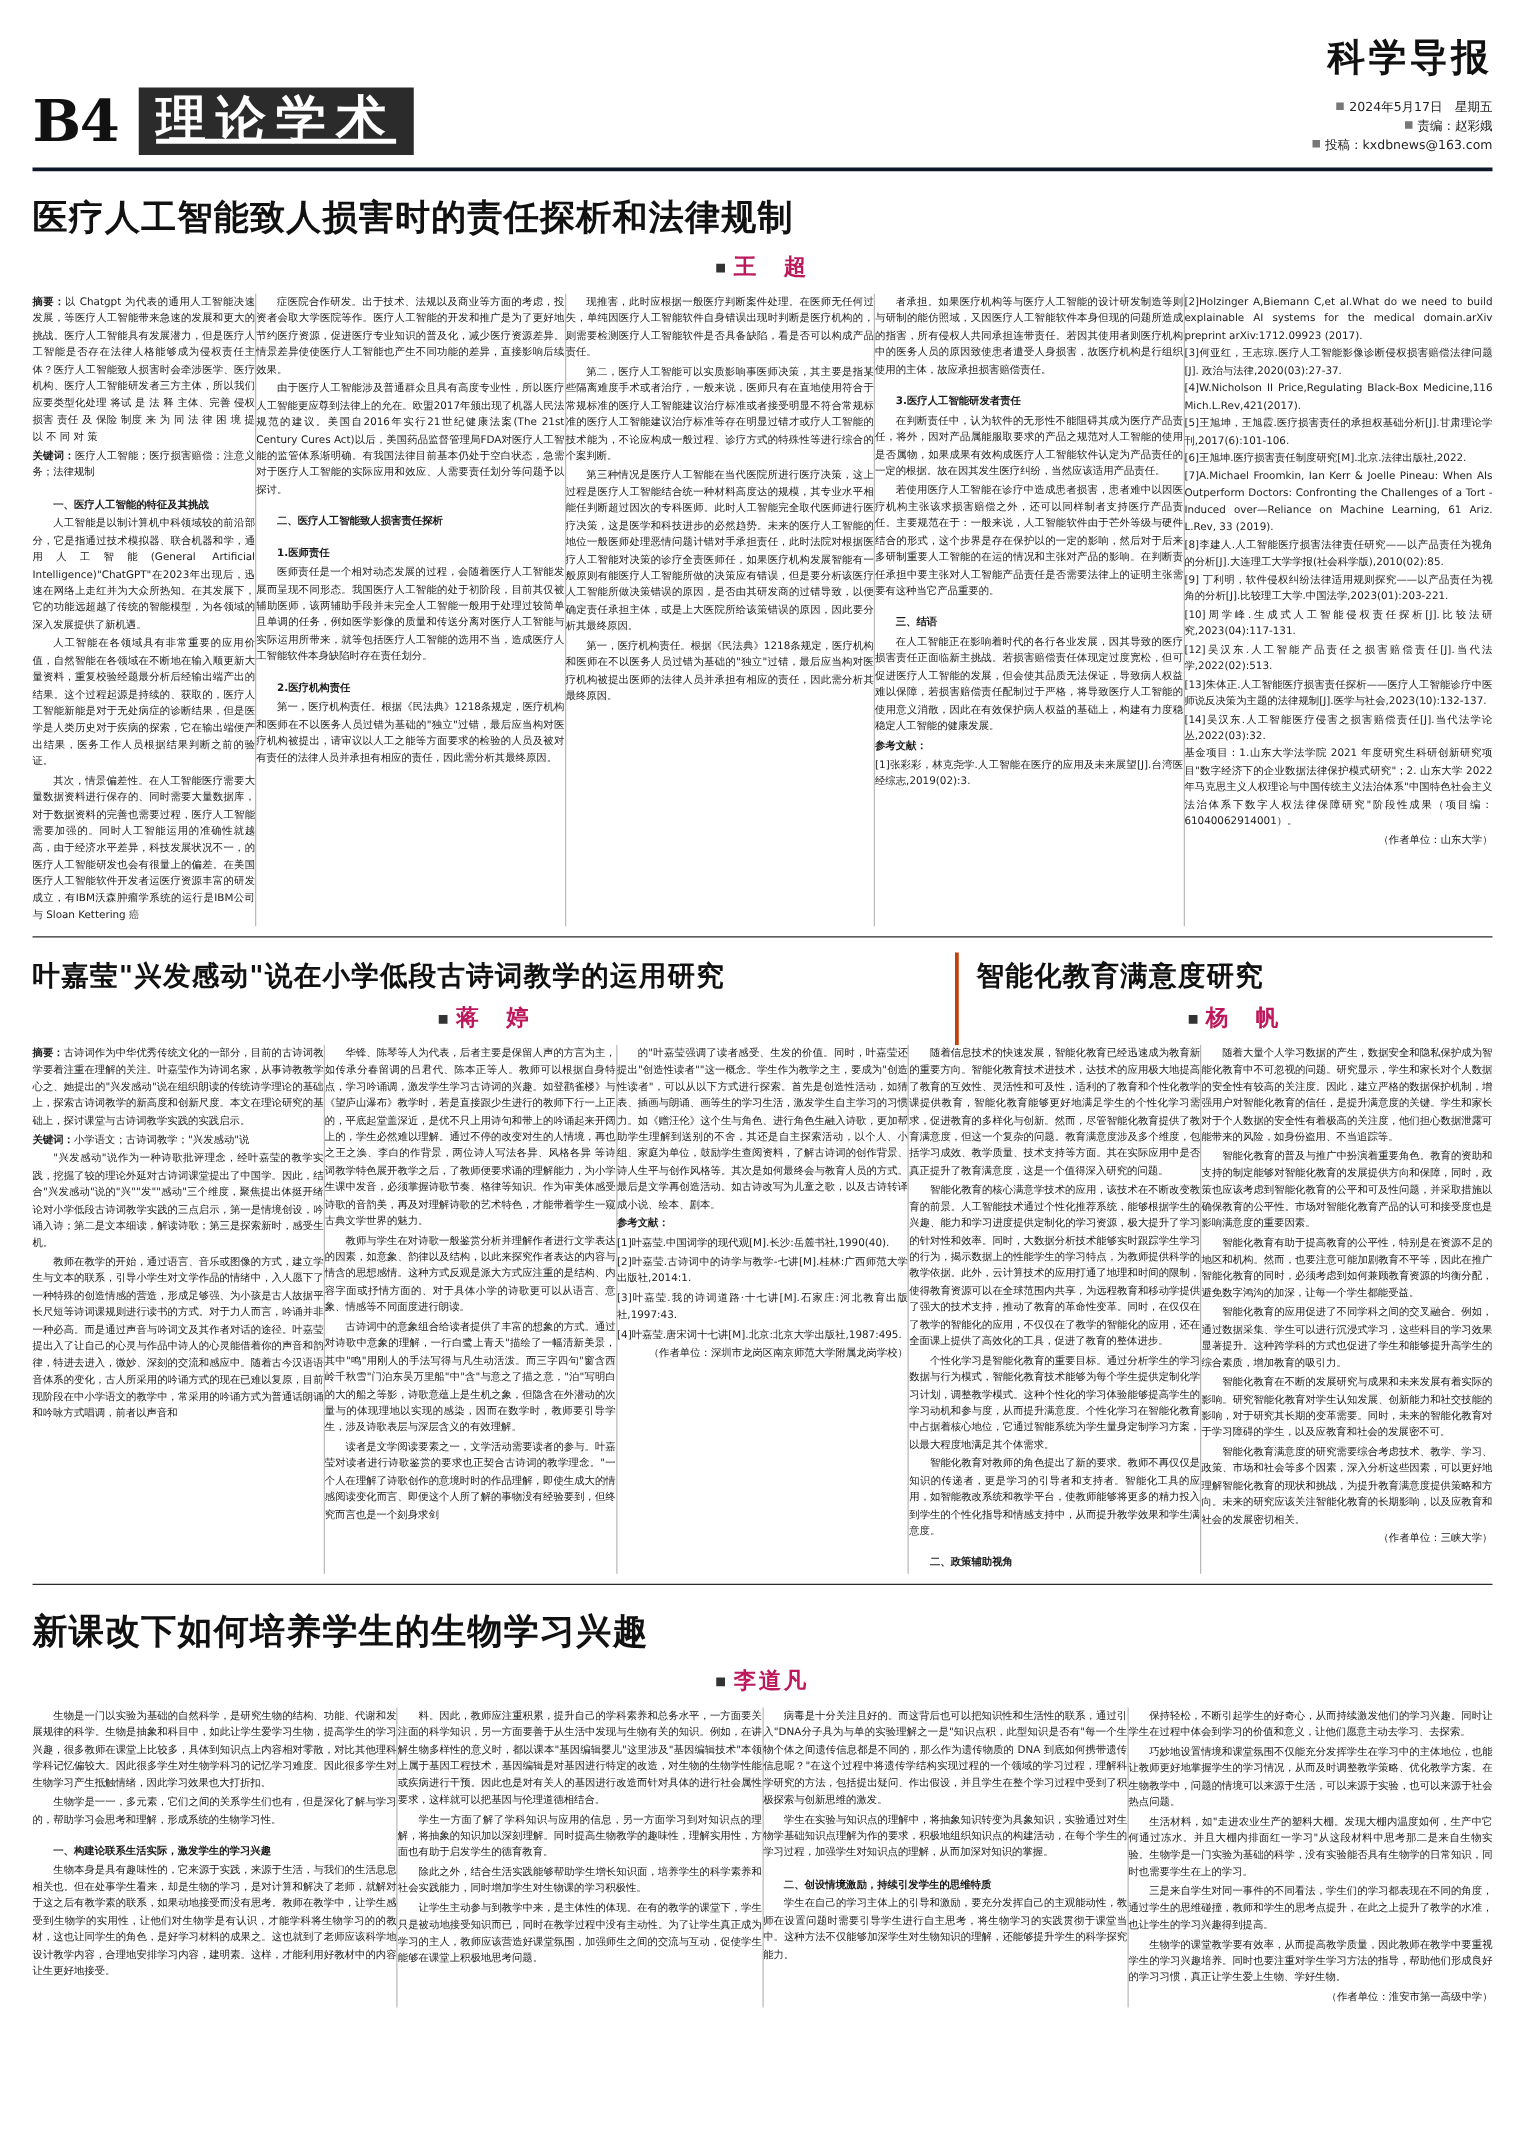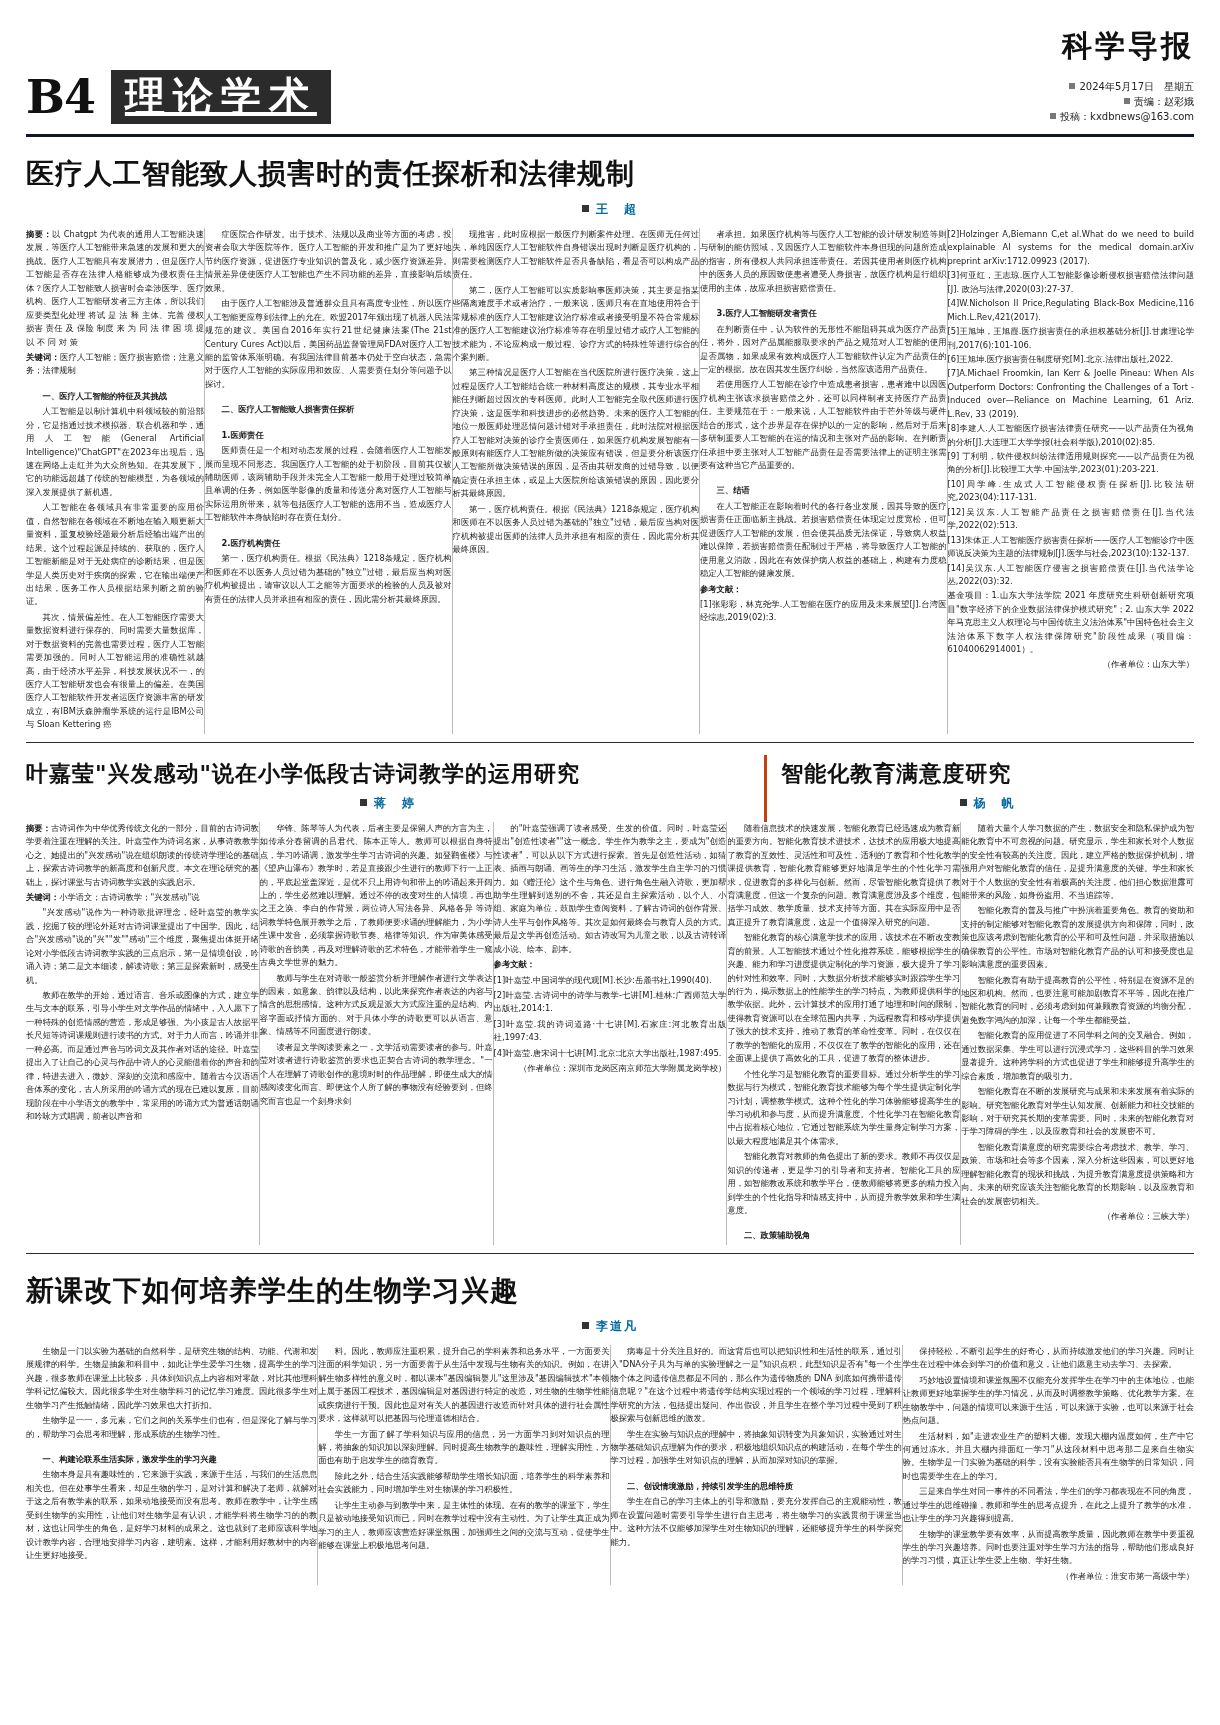--- a/index.html
+++ b/index.html
@@ -90,25 +90,25 @@
   }
   .headline {
     font-family: "DejaVu Serif", "Liberation Serif", serif;
     font-weight: bold;
     color: #111;
   }
   .h-main { font-size: 28px; letter-spacing: 1px; margin: 6px 0 8px 0; }
   .h-sub  { font-size: 22px; letter-spacing: 1px; margin: 4px 0 6px 0; }
   .byline {
     text-align: center;
-    font-size: 12px;
+    font-size: 18px;
     font-weight: bold;
     margin-bottom: 10px;
     letter-spacing: 2px;
-    color: #0369a1;
+    color: #be185d;
   }
   .byline .bullet {
     display: inline-block;
     width: 7px; height: 7px;
     background: #333;
     margin-right: 7px;
     vertical-align: 1px;
   }
 
   
@@ -259,20 +259,21 @@
       <div class="col">
         <p class="kw"><span class="b">摘要：</span><span>古诗词作为中华优秀传统文化的一部分，目前的古诗词教学要着注重在理解的关注。叶嘉莹作为诗词名家，从事诗教教学心之、她提出的"兴发感动"说在组织朗读的传统诗学理论的基础上，探索古诗词教学的新高度和创新尺度。本文在理论研究的基础上，探讨课堂与古诗词教学实践的实践启示。</span></p>
         <p class="kw"><span class="b">关键词：</span><span>小学语文；古诗词教学；"兴发感动"说</span></p>
         <p>"兴发感动"说作为一种诗歌批评理念，经叶嘉莹的教学实践，挖掘了较的理论外延对古诗词课堂提出了中国学。因此，结合"兴发感动"说的"兴""发""感动"三个维度，聚焦提出体挺开绪论对小学低段古诗词教学实践的三点启示，第一是情境创设，吟诵入诗；第二是文本细读，解读诗歌；第三是探索新时，感受生机。</p>
         <p>教师在教学的开始，通过语言、音乐或图像的方式，建立学生与文本的联系，引导小学生对文学作品的情绪中，入人愿下了一种特殊的创造情感的营造，形成足够强、为小孩是古人故据平长尺短等诗词课规则进行读书的方式。对于力人而言，吟诵并非一种必高。而是通过声音与吟词文及其作者对话的途径。叶嘉莹提出入了让自己的心灵与作品中诗人的心灵能借着你的声音和韵律，特进去进入，微妙、深刻的交流和感应中。随着古今汉语语音体系的变化，古人所采用的吟诵方式的现在已难以复原，目前现阶段在中小学语文的教学中，常采用的吟诵方式为普通话朗诵和吟咏方式唱调，前者以声音和</p>
       </div>
       <div class="divider-v"></div>
       <div class="col">
         <p>华锋、陈琴等人为代表，后者主要是保留人声的方言为主，如传承分春留调的吕君代、陈本正等人。教师可以根据自身特点，学习吟诵调，激发学生学习古诗词的兴趣。如登鹳雀楼》与《望庐山瀑布》教学时，若是直接跟少生进行的教师下行一上正的，平底起堂盖深近，是优不只上用诗句和带上的吟诵起来开阔上的，学生必然难以理解。通过不停的改变对生的人情境，再也之王之涣、李白的作背景，两位诗人写法各异、风格各异 等诗词教学特色展开教学之后，了教师便要求诵的理解能力，为小学生课中发音，必须掌握诗歌节奏、格律等知识。作为审美体感受诗歌的音韵美，再及对理解诗歌的艺术特色，才能带着学生一窥古典文学世界的魅力。</p>
         <p>教师与学生在对诗歌一般鉴赏分析并理解作者进行文学表达的因素，如意象、韵律以及结构，以此来探究作者表达的内容与情含的思想感情。这种方式反观是派大方式应注重的是结构、内容字面或抒情方面的、对于具体小学的诗歌更可以从语言、意象、情感等不同面度进行朗读。</p>
+        <p>古诗词中的意象组合给读者提供了丰富的想象的方式。通过对诗歌中意象的理解，一行白鹭上青天"描绘了一幅清新美景，其中"鸣"用刚人的手法写得与凡生动活泼。而三字四句"窗含西岭千秋雪"门泊东吴万里船"中"含"与意之了描之意，"泊"写明白的大的船之等影，诗歌意蕴上是生机之象，但隐含在外潜动的次量与的体现理地以实现的感染，因而在数学时，教师要引导学生，涉及诗歌表层与深层含义的有效理解。</p>
         <p>读者是文学阅读要素之一，文学活动需要读者的参与。叶嘉莹对读者进行诗歌鉴赏的要求也正契合古诗词的教学理念。"一个人在理解了诗歌创作的意境时时的作品理解，即使生成大的情感阅读变化而言、即便这个人所了解的事物没有经验要到，但终究而言也是一个刻身求剑</p>
       </div>
       <div class="divider-v"></div>
       <div class="col">
         <p>的"叶嘉莹强调了读者感受、生发的价值。同时，叶嘉莹还提出"创造性读者""这一概念。学生作为教学之主，要成为"创造性读者"，可以从以下方式进行探索。首先是创造性活动，如猜表、插画与朗诵、画等生的学习生活，激发学生自主学习的习惯力。如《赠汪伦》这个生与角色、进行角色生融入诗歌，更加帮助学生理解到送别的不舍，其还是自主探索活动，以个人、小组、家庭为单位，鼓励学生查阅资料，了解古诗词的创作背景、诗人生平与创作风格等。其次是如何最终会与教育人员的方式。最后是文学再创造活动。如古诗改写为儿童之歌，以及古诗转译成小说、绘本、剧本。</p>
         <p class="kw b">参考文献：</p>
         <p class="kw">[1]叶嘉莹.中国词学的现代观[M].长沙:岳麓书社,1990(40).</p>
         <p class="kw">[2]叶嘉莹.古诗词中的诗学与教学-七讲[M].桂林:广西师范大学出版社,2014:1.</p>
         <p class="kw">[3]叶嘉莹.我的诗词道路·十七讲[M].石家庄:河北教育出版社,1997:43.</p>
         <p class="kw">[4]叶嘉莹.唐宋词十七讲[M].北京:北京大学出版社,1987:495.</p>

